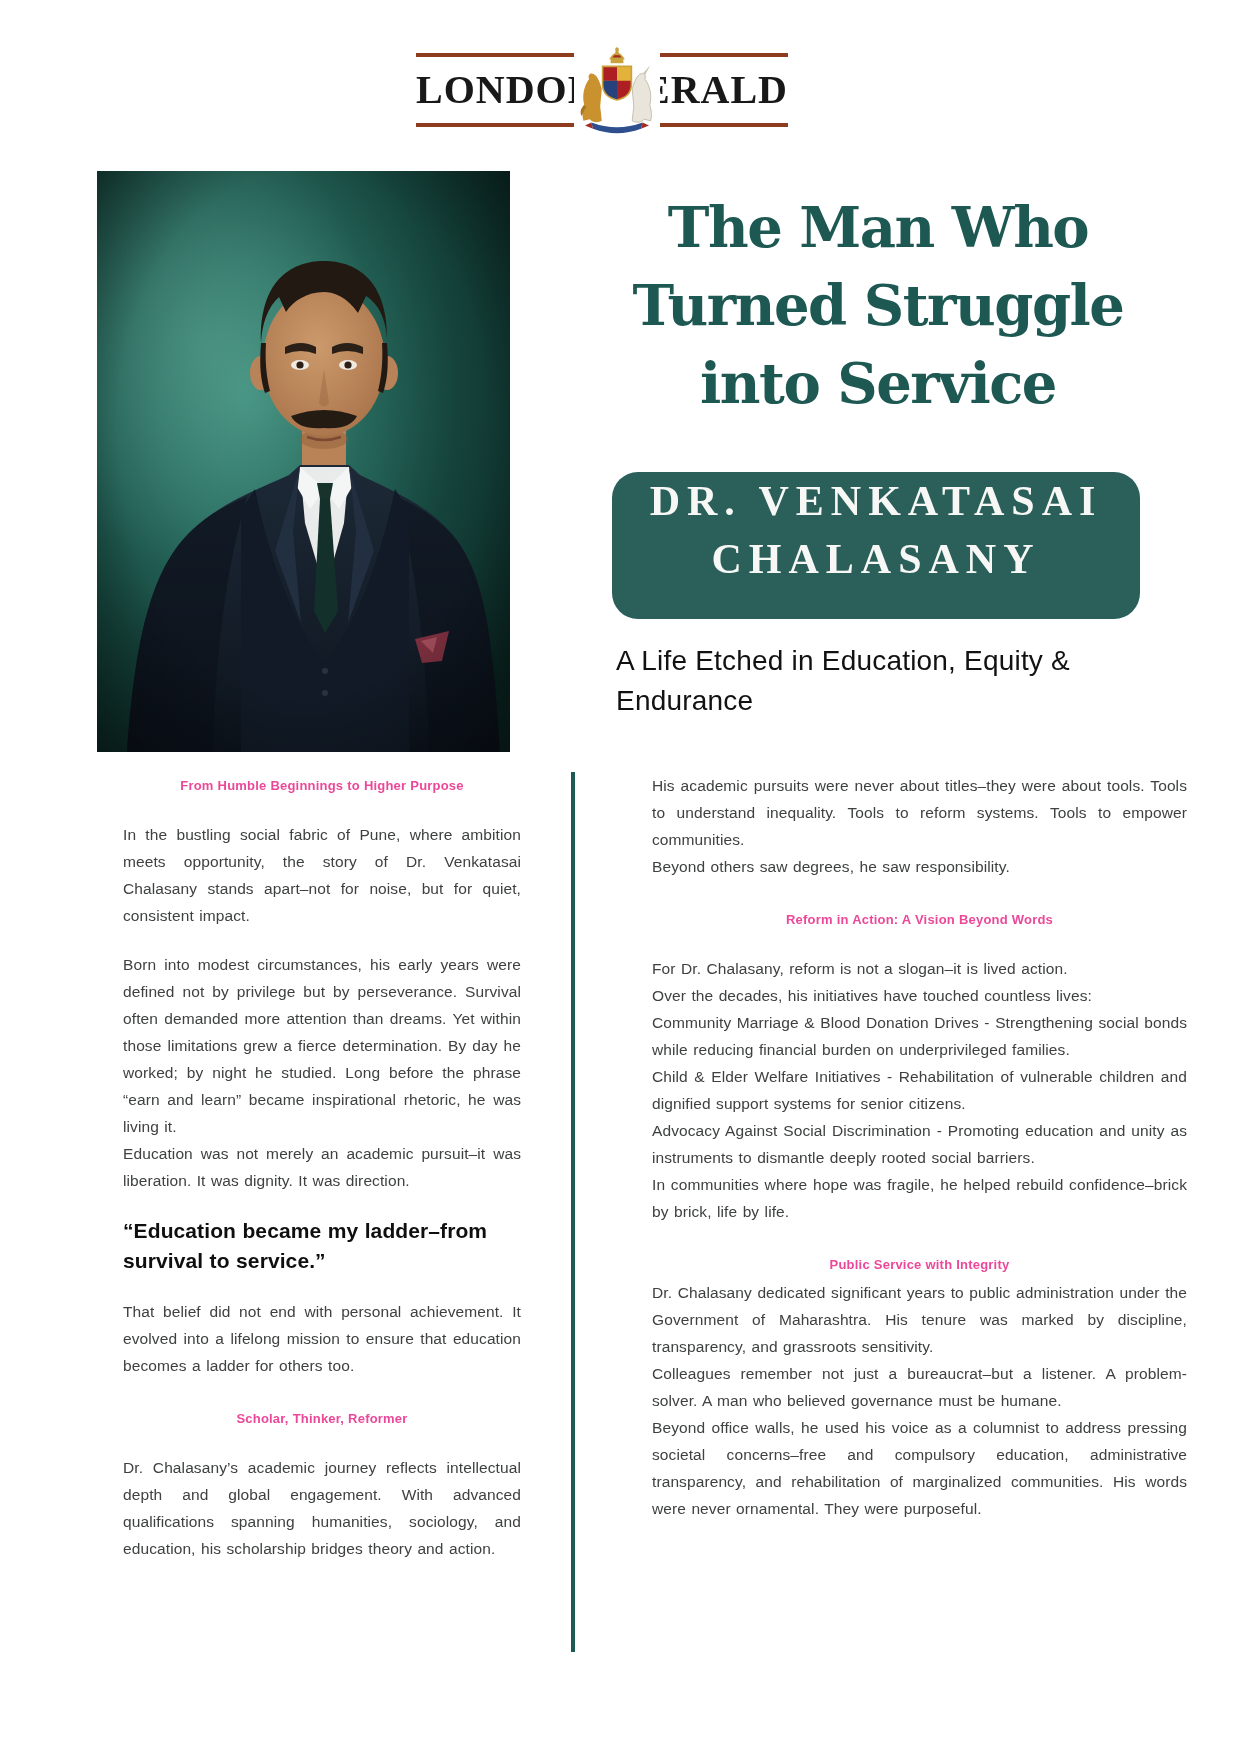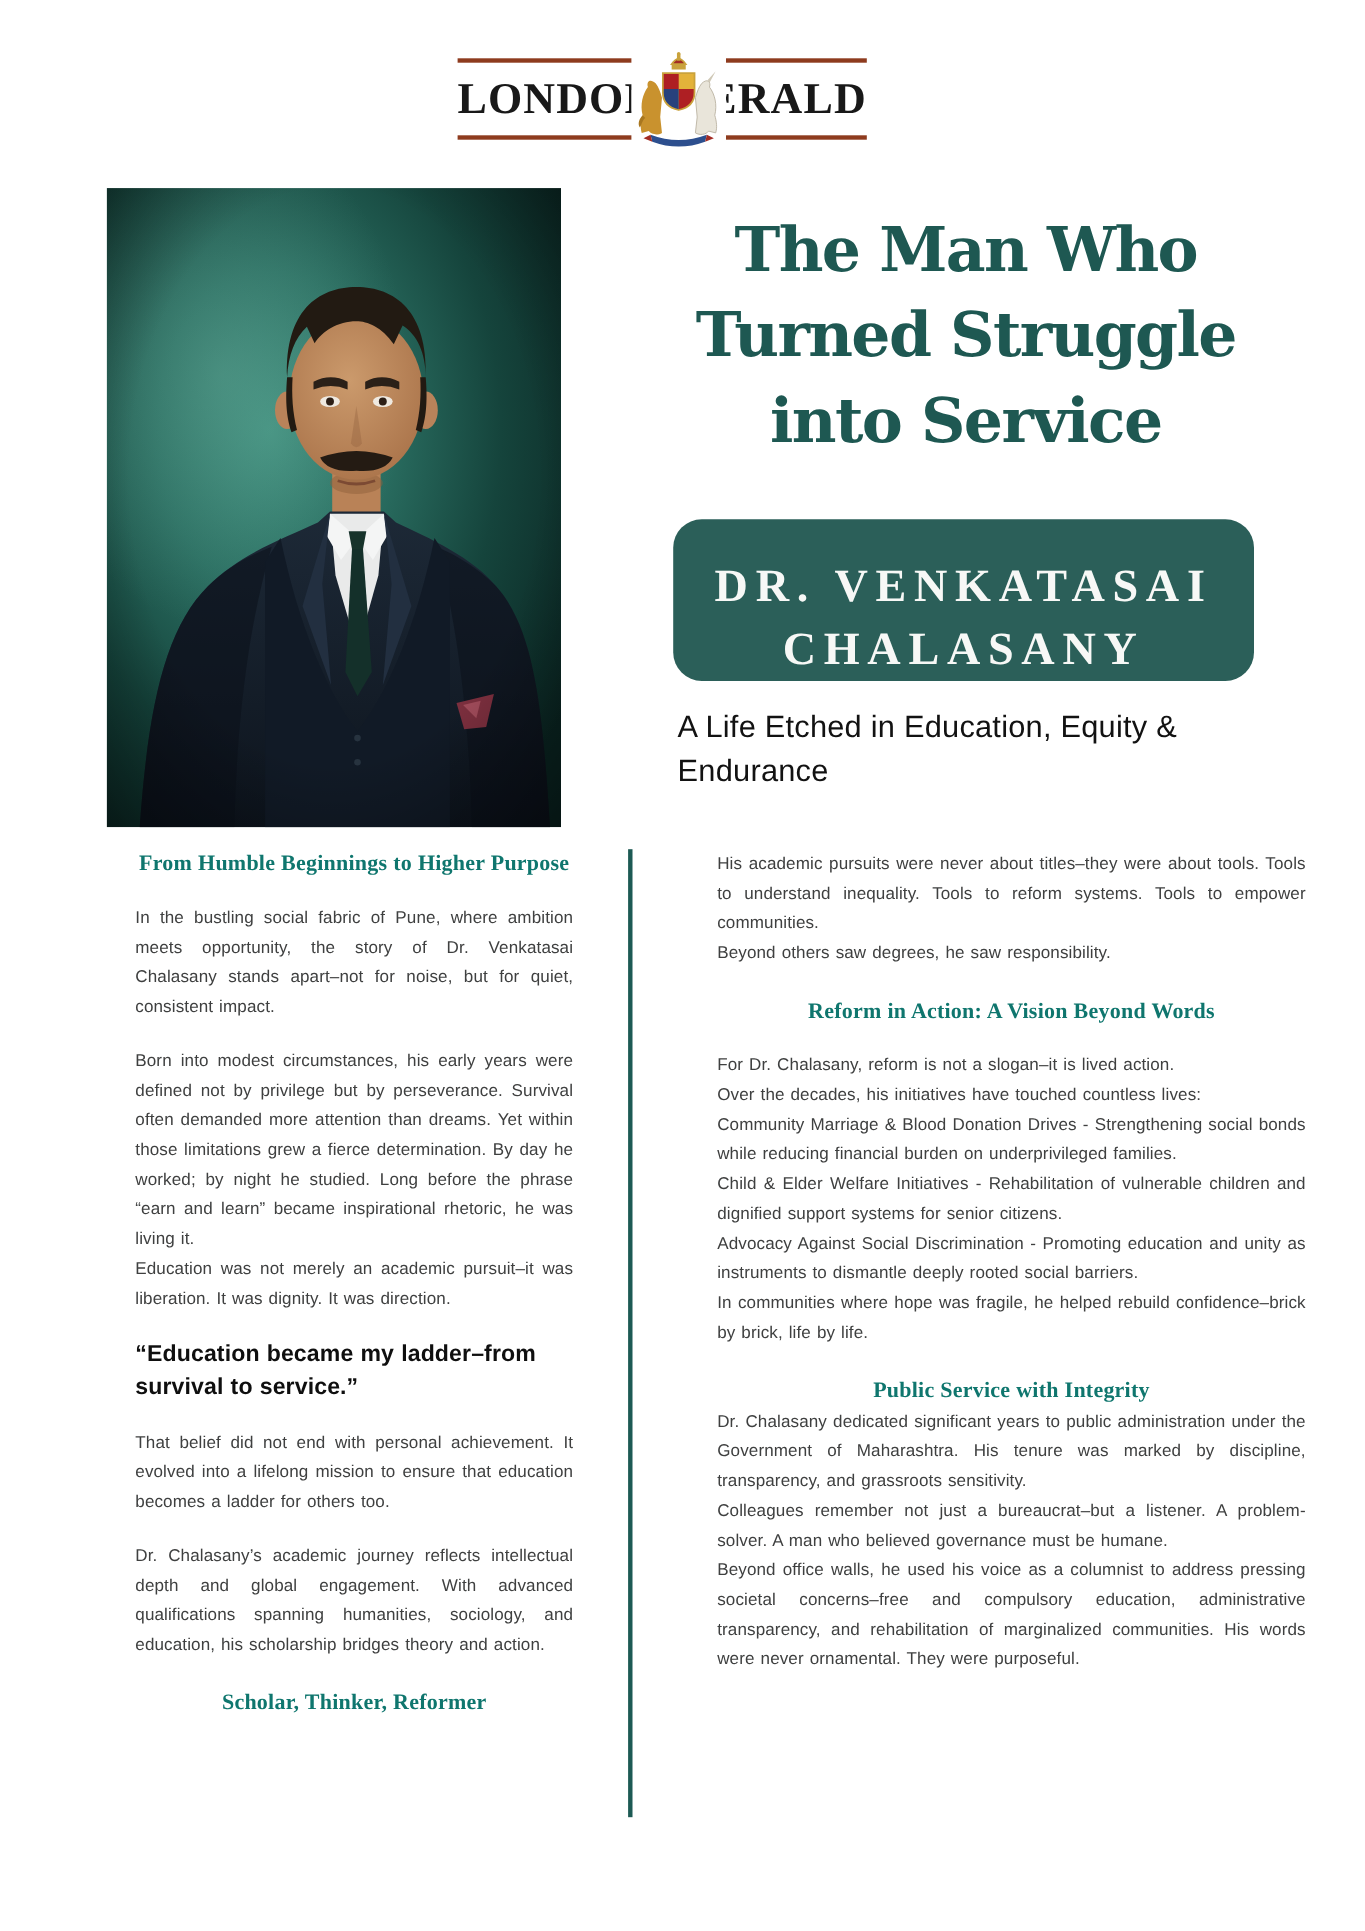--- a/index.html
+++ b/index.html
@@ -21,37 +21,37 @@
   
   .portrait{position:absolute;left:97px;top:171px;width:413px;height:581px;}
   .portrait svg{display:block;}
 
   
   .hero{position:absolute;left:612px;top:188px;width:532px;}
   .headline{margin:0;font-family:"DejaVu Serif","Liberation Serif",serif;font-weight:700;
             font-size:56px;line-height:78px;letter-spacing:-1.5px;color:#1e5852;text-align:center;}
   .headline span{display:block;}
   .badge{margin-top:50px;width:528px;height:147px;box-sizing:border-box;background:#2b5f59;
-         border-radius:26px;text-align:center;padding-top:32px;}
+         border-radius:26px;text-align:center;padding-top:0;}
   .badge div{font-family:"Liberation Serif",serif;font-weight:700;font-size:42px;
              line-height:58px;letter-spacing:7px;color:#f7f8f6;}
   .subtitle{margin:22px 0 0 4px;font-weight:400;font-size:28px;line-height:40px;
             color:#121212;letter-spacing:.2px;}
 
   
   .divider{position:absolute;left:571px;top:772px;width:4px;height:880px;background:#1d5a54;}
   .col{position:absolute;top:772px;}
   .col-left{left:123px;width:398px;}
   .col-right{left:652px;width:535px;}
   .block{margin:0 0 22px 0;color:#3f4040;font-size:15.5px;letter-spacing:.1px;word-spacing:1px;}
   .col .block:first-child{margin-top:0;}
   .tline{margin:0;text-align:justify;line-height:27px;}
   .block.style-heading{margin:26px 0 22px 0;}
-  .block.style-heading .tline{text-align:center;font-weight:700;font-size:20px;
-                              color:#0f766e;letter-spacing:.2px;word-spacing:.2px;font-family:Liberation Serif, serif;}
+  .block.style-heading .tline{text-align:center;font-weight:700;font-size:13px;
+                              color:#ec4899;letter-spacing:.2px;word-spacing:.2px;}
   .block.style-heading.tight{margin-bottom:1px;}
   .block.style-quote .tline{text-align:left;font-weight:700;font-size:21px;
                             line-height:30px;color:#0f0f0f;word-spacing:.5px;}
 </style>
 </head>
 <body>
 
 <div class="page">
 
   <header class="masthead">
@@ -192,25 +192,25 @@
       <div class="block style-body">
         <p class="tline">Born into modest circumstances, his early years were defined not by privilege but by perseverance. Survival often demanded more attention than dreams. Yet within those limitations grew a fierce determination. By day he worked; by night he studied. Long before the phrase “earn and learn” became inspirational rhetoric, he was living it.</p>
         <p class="tline">Education was not merely an academic pursuit–it was liberation. It was dignity. It was direction.</p>
       </div>
       <div class="block style-quote">
         <p class="tline">“Education became my ladder–from survival to service.”</p>
       </div>
       <div class="block style-body">
         <p class="tline">That belief did not end with personal achievement. It evolved into a lifelong mission to ensure that education becomes a ladder for others too.</p>
       </div>
-      <div class="block style-body">
-        <p class="tline">Dr. Chalasany’s academic journey reflects intellectual depth and global engagement. With advanced qualifications spanning humanities, sociology, and education, his scholarship bridges theory and action.</p>
-      </div>
       <div class="block style-heading">
         <p class="tline">Scholar, Thinker, Reformer</p>
+      </div>
+      <div class="block style-body">
+        <p class="tline">Dr. Chalasany’s academic journey reflects intellectual depth and global engagement. With advanced qualifications spanning humanities, sociology, and education, his scholarship bridges theory and action.</p>
       </div>
     </section>
   <section class="col col-right" id="col-right">
       <div class="block style-body">
         <p class="tline">His academic pursuits were never about titles–they were about tools. Tools to understand inequality. Tools to reform systems. Tools to empower communities.</p>
         <p class="tline">Beyond others saw degrees, he saw responsibility.</p>
       </div>
       <div class="block style-heading">
         <p class="tline">Reform in Action: A Vision Beyond Words</p>
       </div>

